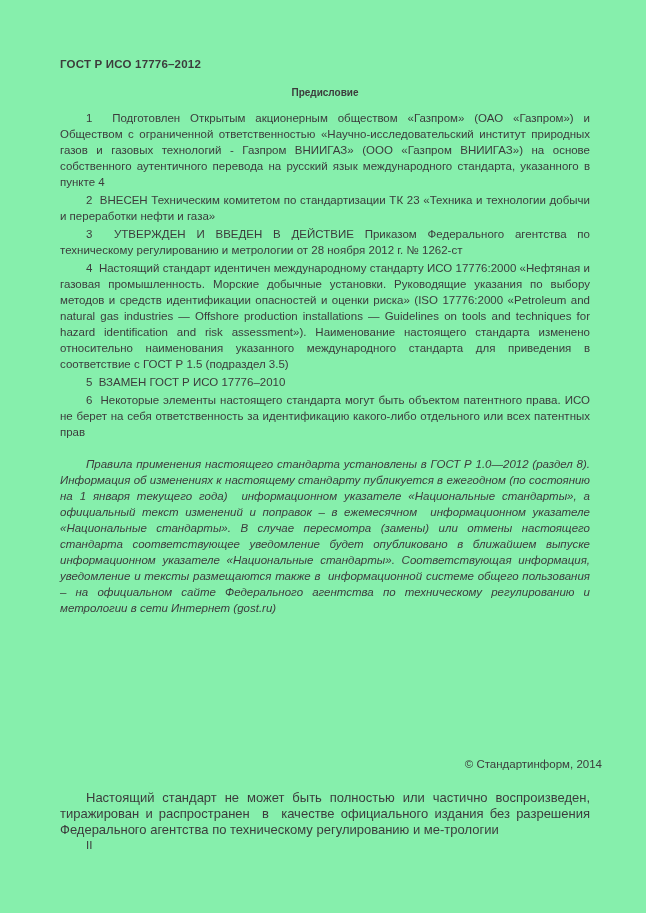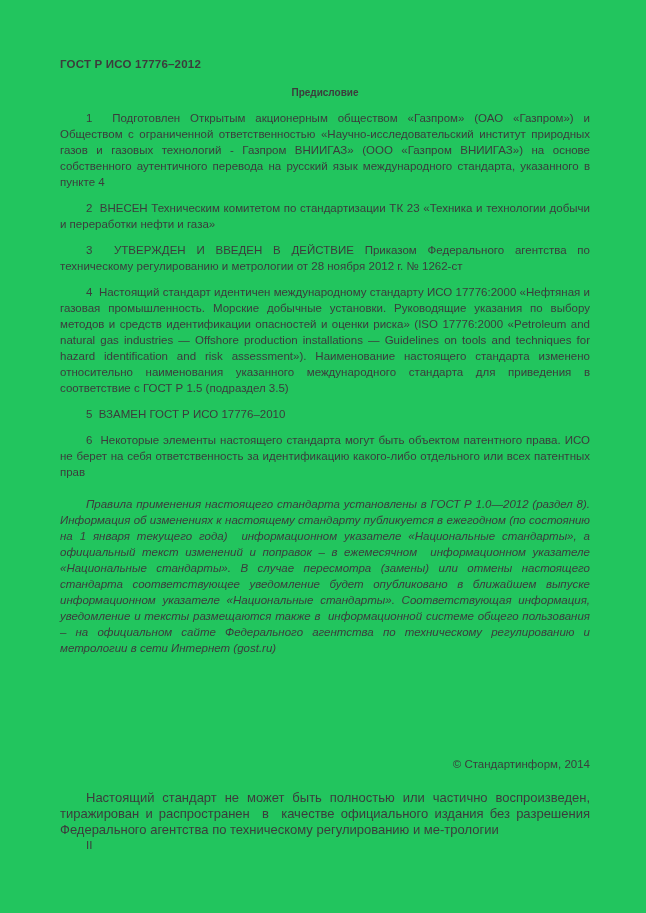--- a/index.html
+++ b/index.html
@@ -1,57 +1,57 @@
 <!DOCTYPE html>
 <html><head>
 <meta charset="utf-8">
 <style>
   * { margin: 0; padding: 0; box-sizing: border-box; }
   html, body { background: #ffffff; }
   .page {
     position: relative;
     width: 646px;
     height: 913px;
-    background: #22c55e;
+    background: #86efac;
     font-family: "Liberation Sans", sans-serif;
     color: #3c3c3c;
     overflow: hidden;
   }
   .content {
     padding: 58px 56px 0 60px;
   }
   .doc-header {
     font-size: 11.5px;
     font-weight: bold;
     letter-spacing: 0.2px;
   }
   .doc-title {
     margin-top: 17px;
     text-align: center;
     font-size: 10px;
     font-weight: bold;
   }
   .para {
-    margin-top: 10px;
+    margin-top: 2px;
     font-size: 11.5px;
     line-height: 16px;
     text-align: justify;
     text-indent: 26px;
   }
   .para.first {
     margin-top: 12px;
   }
   .note {
     margin-top: 16px;
     font-style: italic;
   }
   .copyright {
     position: absolute;
     top: 756px;
-    right: 56px;
+    right: 44px;
     font-size: 11.5px;
     line-height: 16px;
     text-align: right;
   }
   .restriction {
     position: absolute;
     top: 790px;
     left: 60px;
     right: 56px;
     font-size: 13px;

